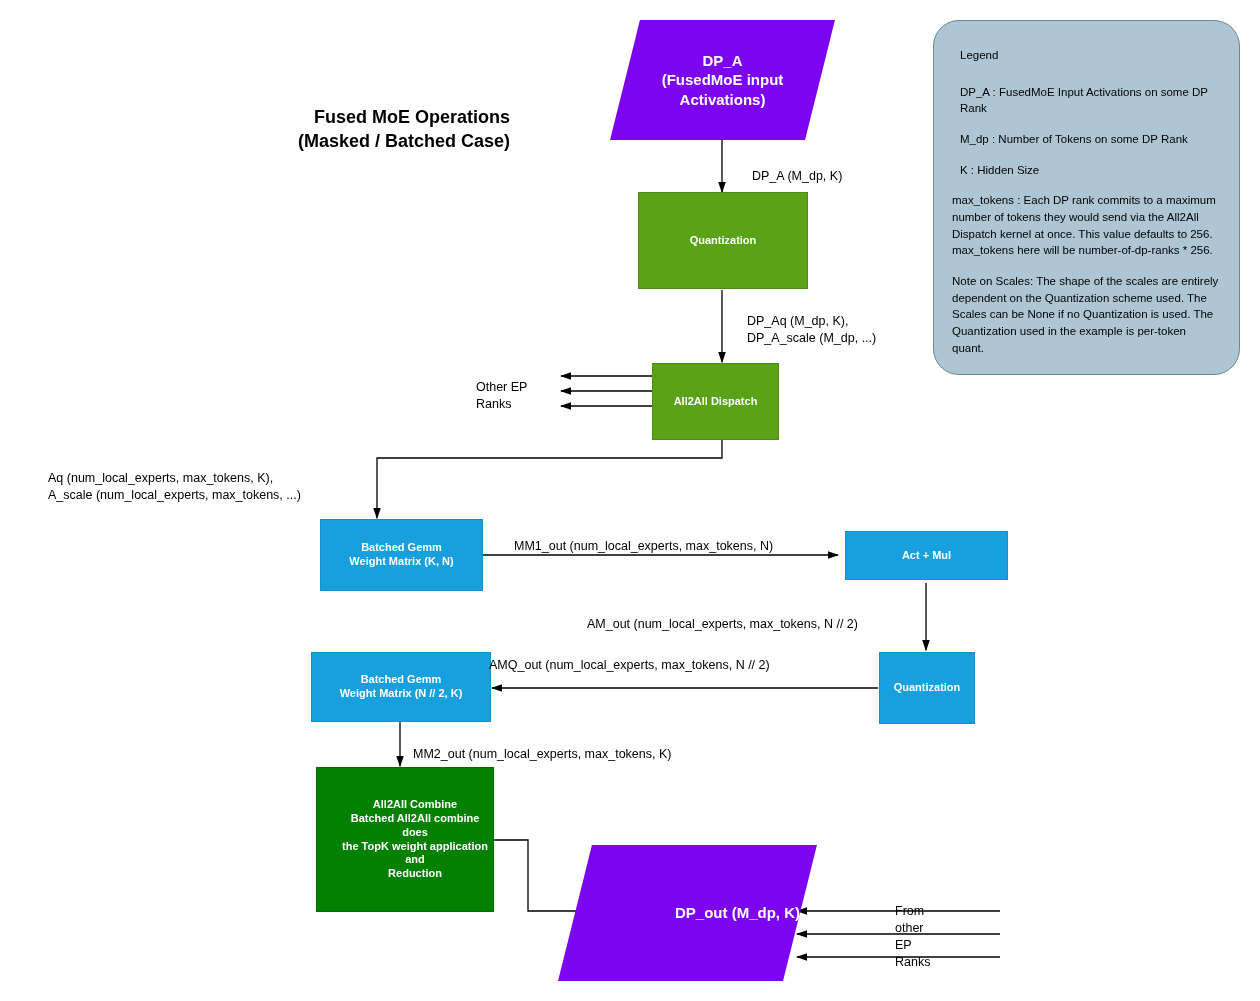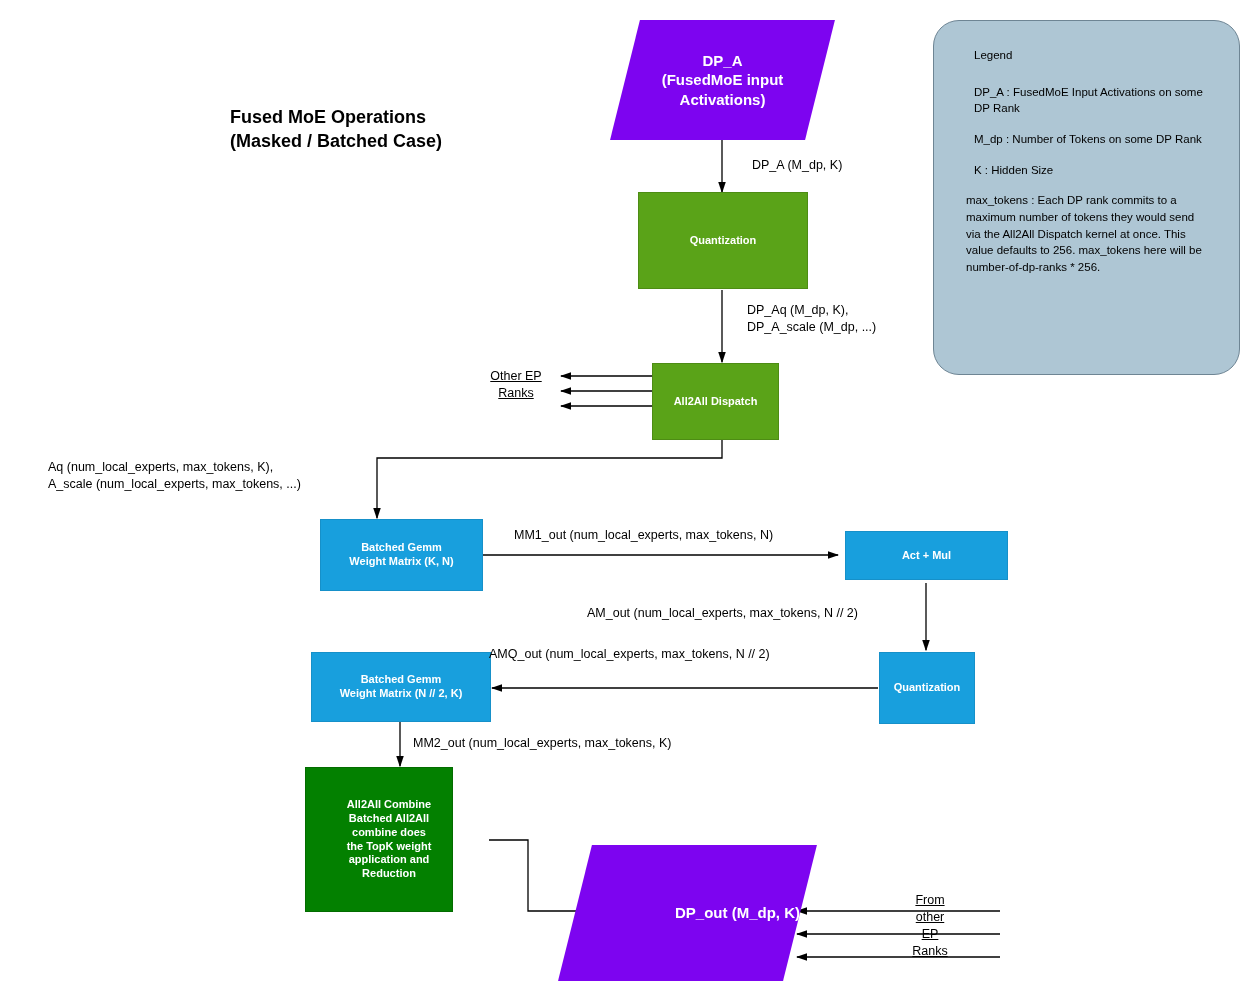--- a/index.html
+++ b/index.html
@@ -67,37 +67,38 @@
     position: relative;
     z-index: 1;
   }
   .title {
     position: absolute;
     font-size: 18px;
     font-weight: bold;
     color: #000000;
     line-height: 1.35;
     white-space: pre-line;
-    text-align: left;
+    text-align: right;
   }
   .edge-label {
     position: absolute;
     font-size: 12.5px;
     color: #000000;
     line-height: 1.35;
     white-space: pre-line;
-  }
-  .edge-label.center { text-align: center; text-decoration: underline; }
+    margin-top: 11px;
+  }
+  .edge-label.center { text-align: left; }
   .legend {
     position: absolute;
     box-sizing: border-box;
     background: #aec6d4;
     border: 1px solid #6e8594;
     border-radius: 26px;
-    padding: 18px 32px;
+    padding: 18px 18px;
     font-size: 11.5px;
     color: #000000;
     line-height: 1.45;
   }
   .legend .lg-title {
     margin: 8px 0 20px 8px;
     font-size: 11.5px;
   }
   .legend .lg-line {
     margin: 0 0 14px 8px;
@@ -180,21 +181,21 @@
 
   <div class="node blue" style="left:879px; top:652px; width:96px; height:72px;">
     <span>Quantization</span>
   </div>
 
   <div class="node blue" style="left:311px; top:652px; width:180px; height:70px;">
     <span>Batched Gemm
 Weight Matrix (N // 2, K)</span>
   </div>
 
-  <div class="node darkgreen" style="left:305px; top:767px; width:148px; height:145px;padding-left:20px;">
+  <div class="node darkgreen" style="left:316px; top:767px; width:178px; height:145px;padding-left:20px;">
     <span>All2All Combine
 Batched All2All combine does
 the TopK weight application and
 Reduction</span>
   </div>
 
   <div class="para" style="left:575px; top:845px; width:225px; height:136px;">
     <div class="skew"></div>
     <div class="ptext">DP_out (M_dp, K)</div>
   </div>
@@ -214,15 +215,16 @@
 other
 EP
 Ranks</div>
 
   <div class="legend" style="left:933px; top:20px; width:307px; height:355px;">
     <div class="lg-title">Legend</div>
     <div class="lg-line">DP_A : FusedMoE Input Activations on some DP Rank</div>
     <div class="lg-line">M_dp : Number of Tokens on some DP Rank</div>
     <div class="lg-line">K : Hidden Size</div>
     <div class="lg-block">max_tokens : Each DP rank commits to a maximum number of tokens they would send via the All2All Dispatch kernel at once. This value defaults to 256. max_tokens here will be number-of-dp-ranks * 256.</div>
+    <div class="lg-block">Note on Scales: The shape of the scales are entirely dependent on the Quantization scheme used. The Scales can be None if no Quantization is used. The Quantization used in the example is per-token quant.</div>
   </div>
 
 </div>
 
 </body></html>

